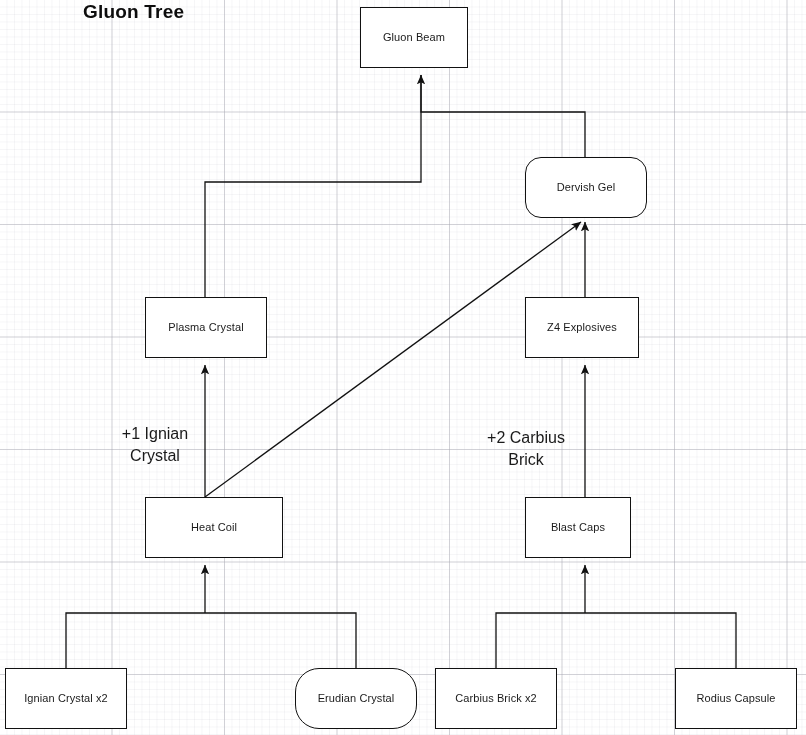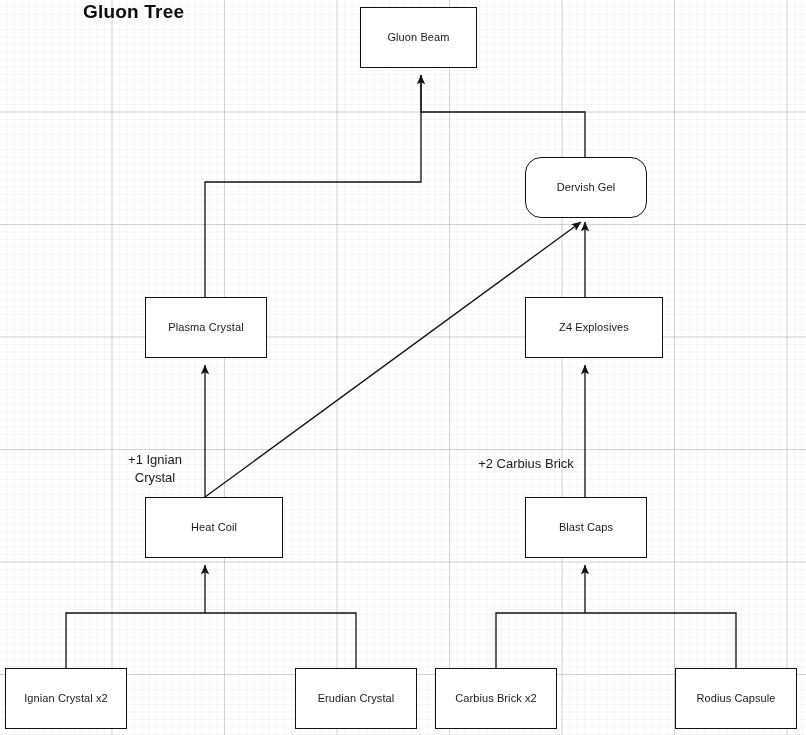--- a/index.html
+++ b/index.html
@@ -53,26 +53,25 @@
   .title {
     position: absolute;
     font-size: 19px;
     font-weight: bold;
     color: #0d0d0d;
     letter-spacing: 0.2px;
     white-space: nowrap;
   }
   .edge-label {
     position: absolute;
-    font-size: 13px;
+    font-size: 16px;
     color: #1a1a1a;
     text-align: center;
     line-height: 1.35;
     white-space: pre-line;
-    margin-top: 28px;
   }
 </style>
 </head>
 <body>
 
 <div id="canvas">
 
   <div class="title" style="left: 83px; top: 1px;">Gluon Tree</div>
 
   <svg id="edges" viewBox="0 0 806 735" xmlns="http://www.w3.org/2000/svg">
@@ -88,42 +87,42 @@
         <polyline points="205,497 581,222" fill="none" stroke="#111111" stroke-width="1.3" stroke-linecap="butt" stroke-linejoin="miter" marker-end="url(#arrowhead)"></polyline>
         <polyline points="585,297 585,222" fill="none" stroke="#111111" stroke-width="1.3" stroke-linecap="butt" stroke-linejoin="miter" marker-end="url(#arrowhead)"></polyline>
         <polyline points="585,497 585,365" fill="none" stroke="#111111" stroke-width="1.3" stroke-linecap="butt" stroke-linejoin="miter" marker-end="url(#arrowhead)"></polyline>
         <polyline points="66,668 66,613 356,613 356,668" fill="none" stroke="#111111" stroke-width="1.3" stroke-linecap="butt" stroke-linejoin="miter"></polyline>
         <polyline points="205,613 205,565" fill="none" stroke="#111111" stroke-width="1.3" stroke-linecap="butt" stroke-linejoin="miter" marker-end="url(#arrowhead)"></polyline>
         <polyline points="496,668 496,613 736,613 736,668" fill="none" stroke="#111111" stroke-width="1.3" stroke-linecap="butt" stroke-linejoin="miter"></polyline>
         <polyline points="585,613 585,565" fill="none" stroke="#111111" stroke-width="1.3" stroke-linecap="butt" stroke-linejoin="miter" marker-end="url(#arrowhead)"></polyline>
       </g>
   </svg>
 
-<div class="node" style="left: 360px; top: 7px; width: 117px; height: 61px; border-color: rgb(17, 17, 17); background: rgb(255, 255, 255);">
+<div class="node" style="left: 360px; top: 7px; width: 108px; height: 61px; border-color: rgb(17, 17, 17); background: rgb(255, 255, 255);">
       <span>Gluon Beam</span>
     </div>
     <div class="node" style="left: 525px; top: 157px; width: 122px; height: 61px; border-color: rgb(17, 17, 17); background: rgb(255, 255, 255); border-radius: 16px;">
       <span>Dervish Gel</span>
     </div>
     <div class="node" style="left: 145px; top: 297px; width: 122px; height: 61px; border-color: rgb(17, 17, 17); background: rgb(255, 255, 255);">
       <span>Plasma Crystal</span>
     </div>
-    <div class="node" style="left: 525px; top: 297px; width: 138px; height: 61px; border-color: rgb(17, 17, 17); background: rgb(255, 255, 255);">
+    <div class="node" style="left: 525px; top: 297px; width: 114px; height: 61px; border-color: rgb(17, 17, 17); background: rgb(255, 255, 255);">
       <span>Z4 Explosives</span>
     </div>
     <div class="node" style="left: 145px; top: 497px; width: 138px; height: 61px; border-color: rgb(17, 17, 17); background: rgb(255, 255, 255); justify-content: center;">
       <span>Heat Coil</span>
     </div>
-    <div class="node" style="left: 525px; top: 497px; width: 122px; height: 61px; border-color: rgb(17, 17, 17); background: rgb(255, 255, 255); align-items: center;">
+    <div class="node" style="left: 525px; top: 497px; width: 106px; height: 61px; border-color: rgb(17, 17, 17); background: rgb(255, 255, 255); align-items: center;">
       <span>Blast Caps</span>
     </div>
     <div class="node" style="left: 5px; top: 668px; width: 122px; height: 61px; border-color: rgb(17, 17, 17); background: rgb(255, 255, 255);">
       <span>Ignian Crystal x2</span>
     </div>
-    <div class="node" style="left: 295px; top: 668px; width: 122px; height: 61px; border-color: rgb(17, 17, 17); background: rgb(255, 255, 255);">
+    <div class="node" style="left: 295px; top: 668px; width: 122px; height: 61px; border-color: rgb(17, 17, 17); background: rgb(255, 255, 255); border-radius: 24px;">
       <span>Erudian Crystal</span>
     </div>
     <div class="node" style="left: 435px; top: 668px; width: 122px; height: 61px; border-color: rgb(17, 17, 17); background: rgb(255, 255, 255); justify-content: center;">
       <span>Carbius Brick x2</span>
     </div>
     <div class="node" style="left: 675px; top: 668px; width: 122px; height: 61px; border-color: rgb(17, 17, 17); background: rgb(255, 255, 255); text-align: right;">
       <span>Rodius Capsule</span>
     </div>
     <div class="edge-label" style="left: 120px; top: 423px; width: 70px; color: rgb(26, 26, 26);">+1 Ignian
 Crystal</div>

